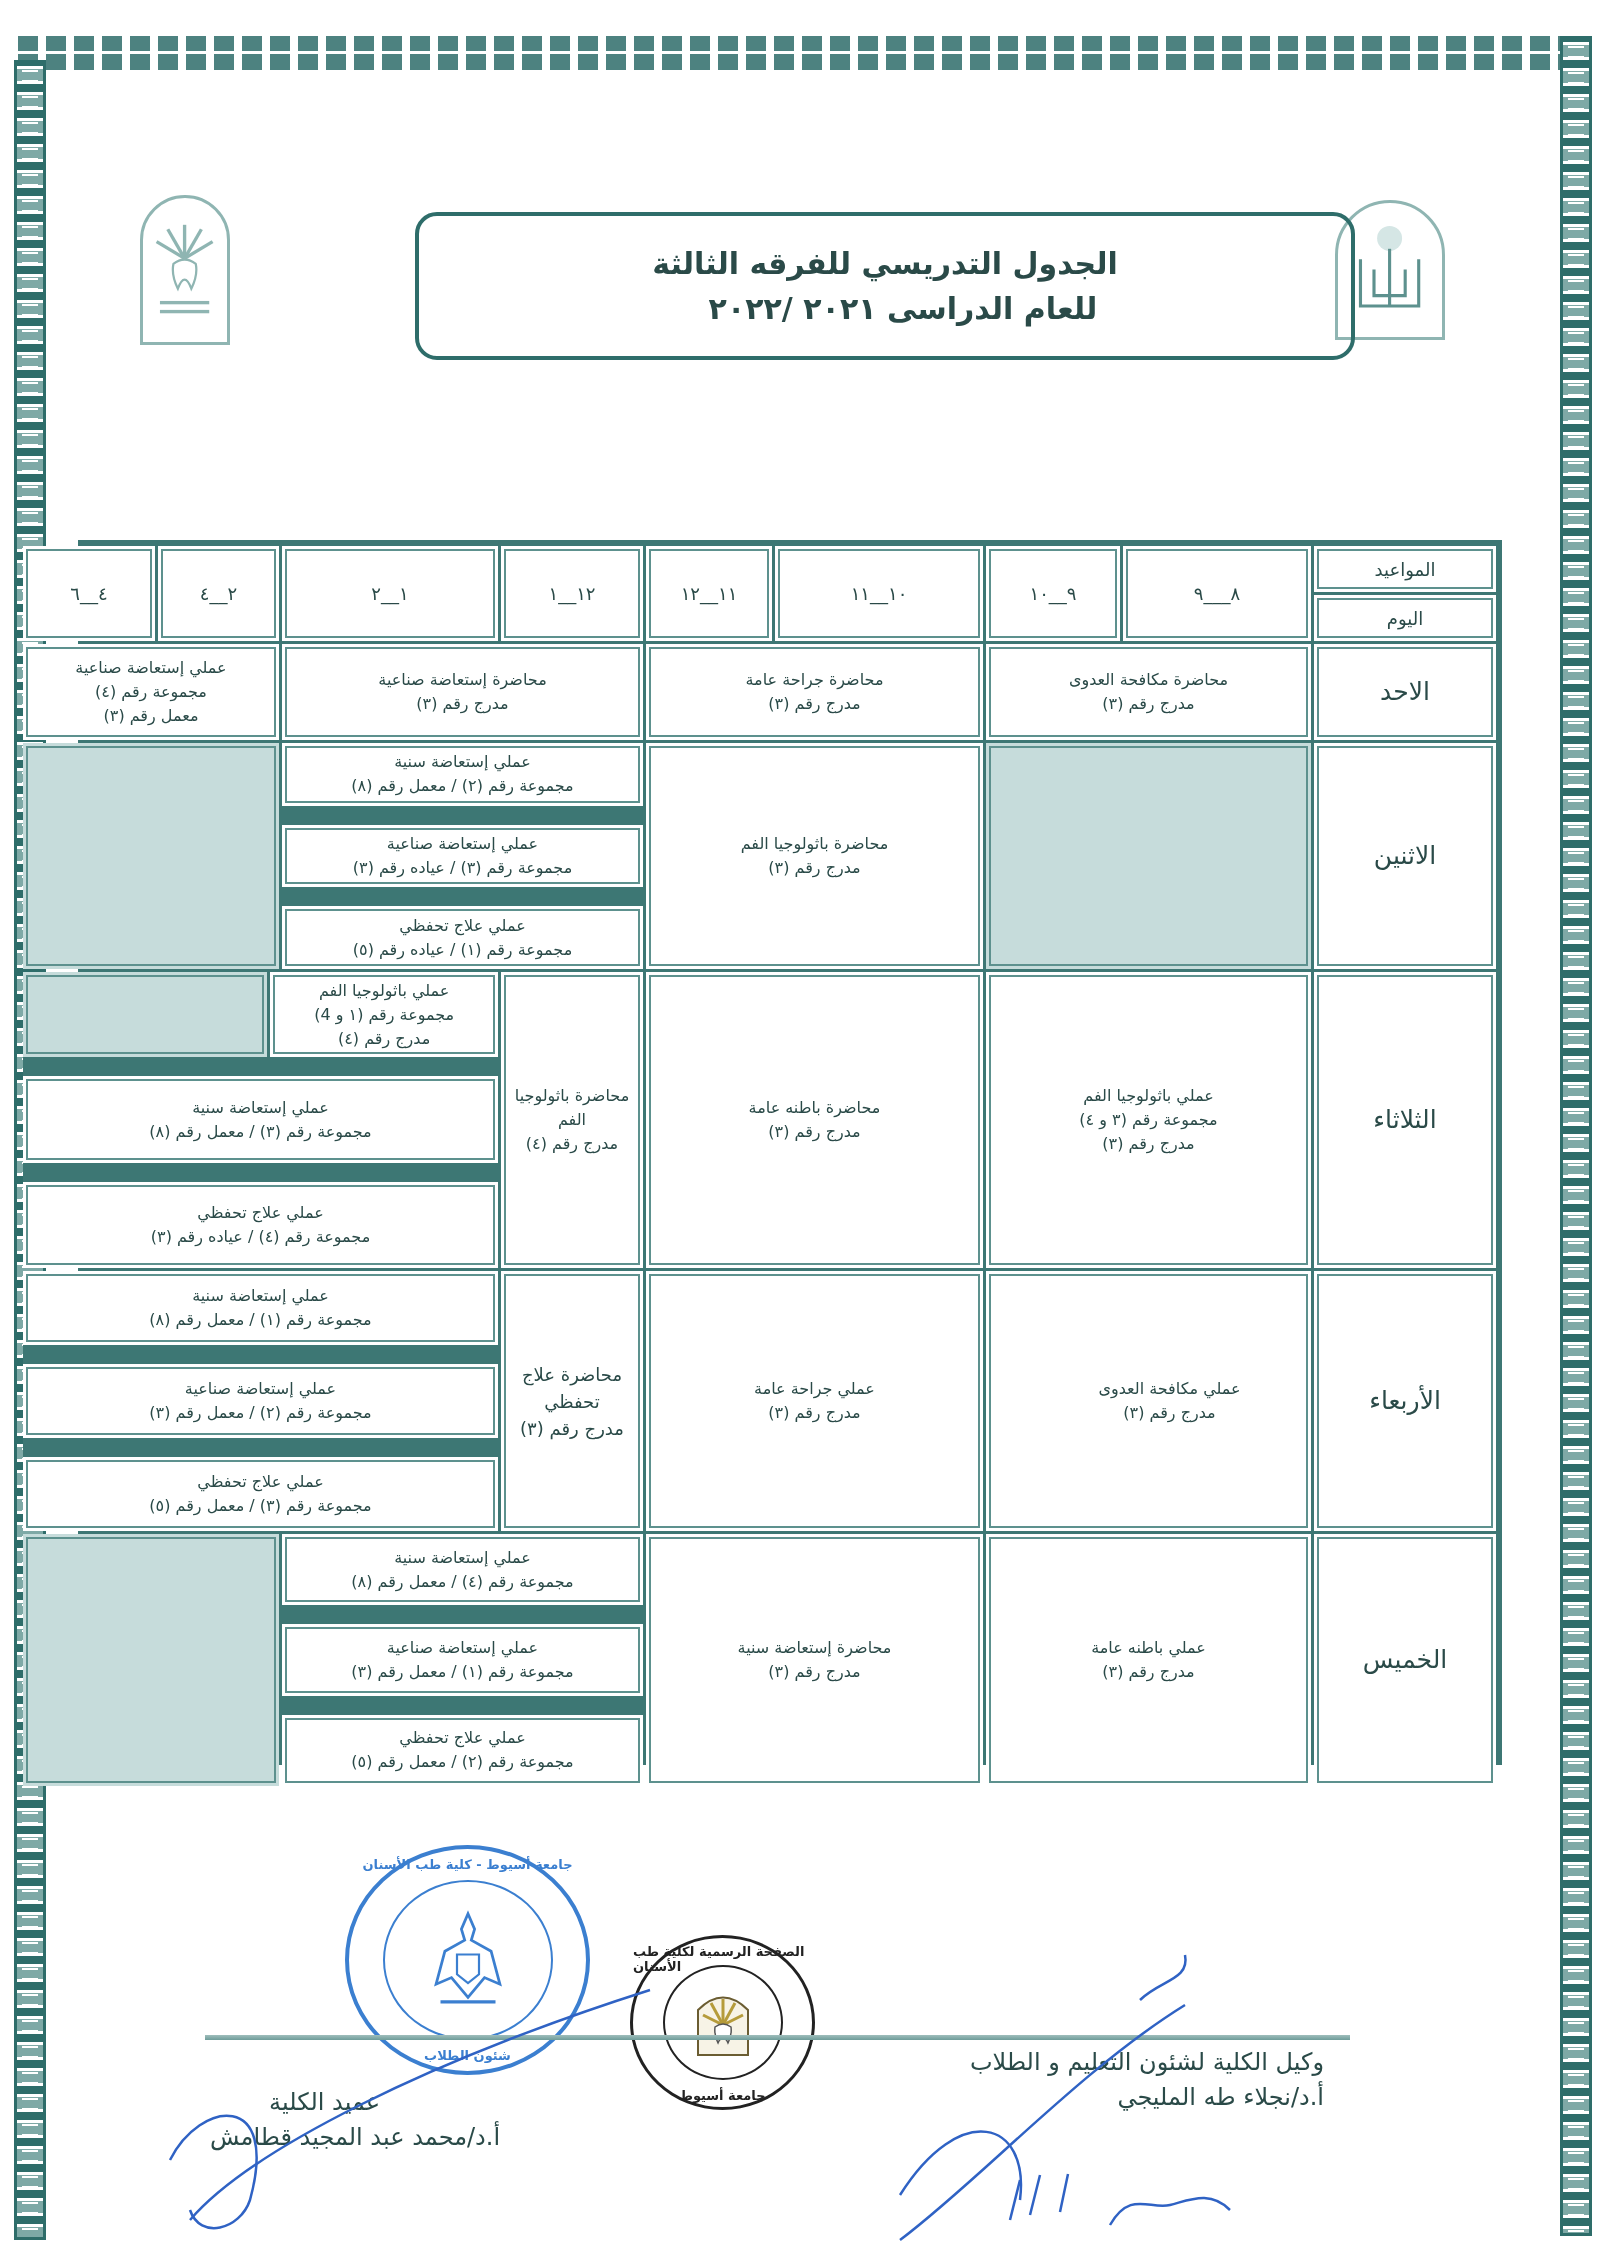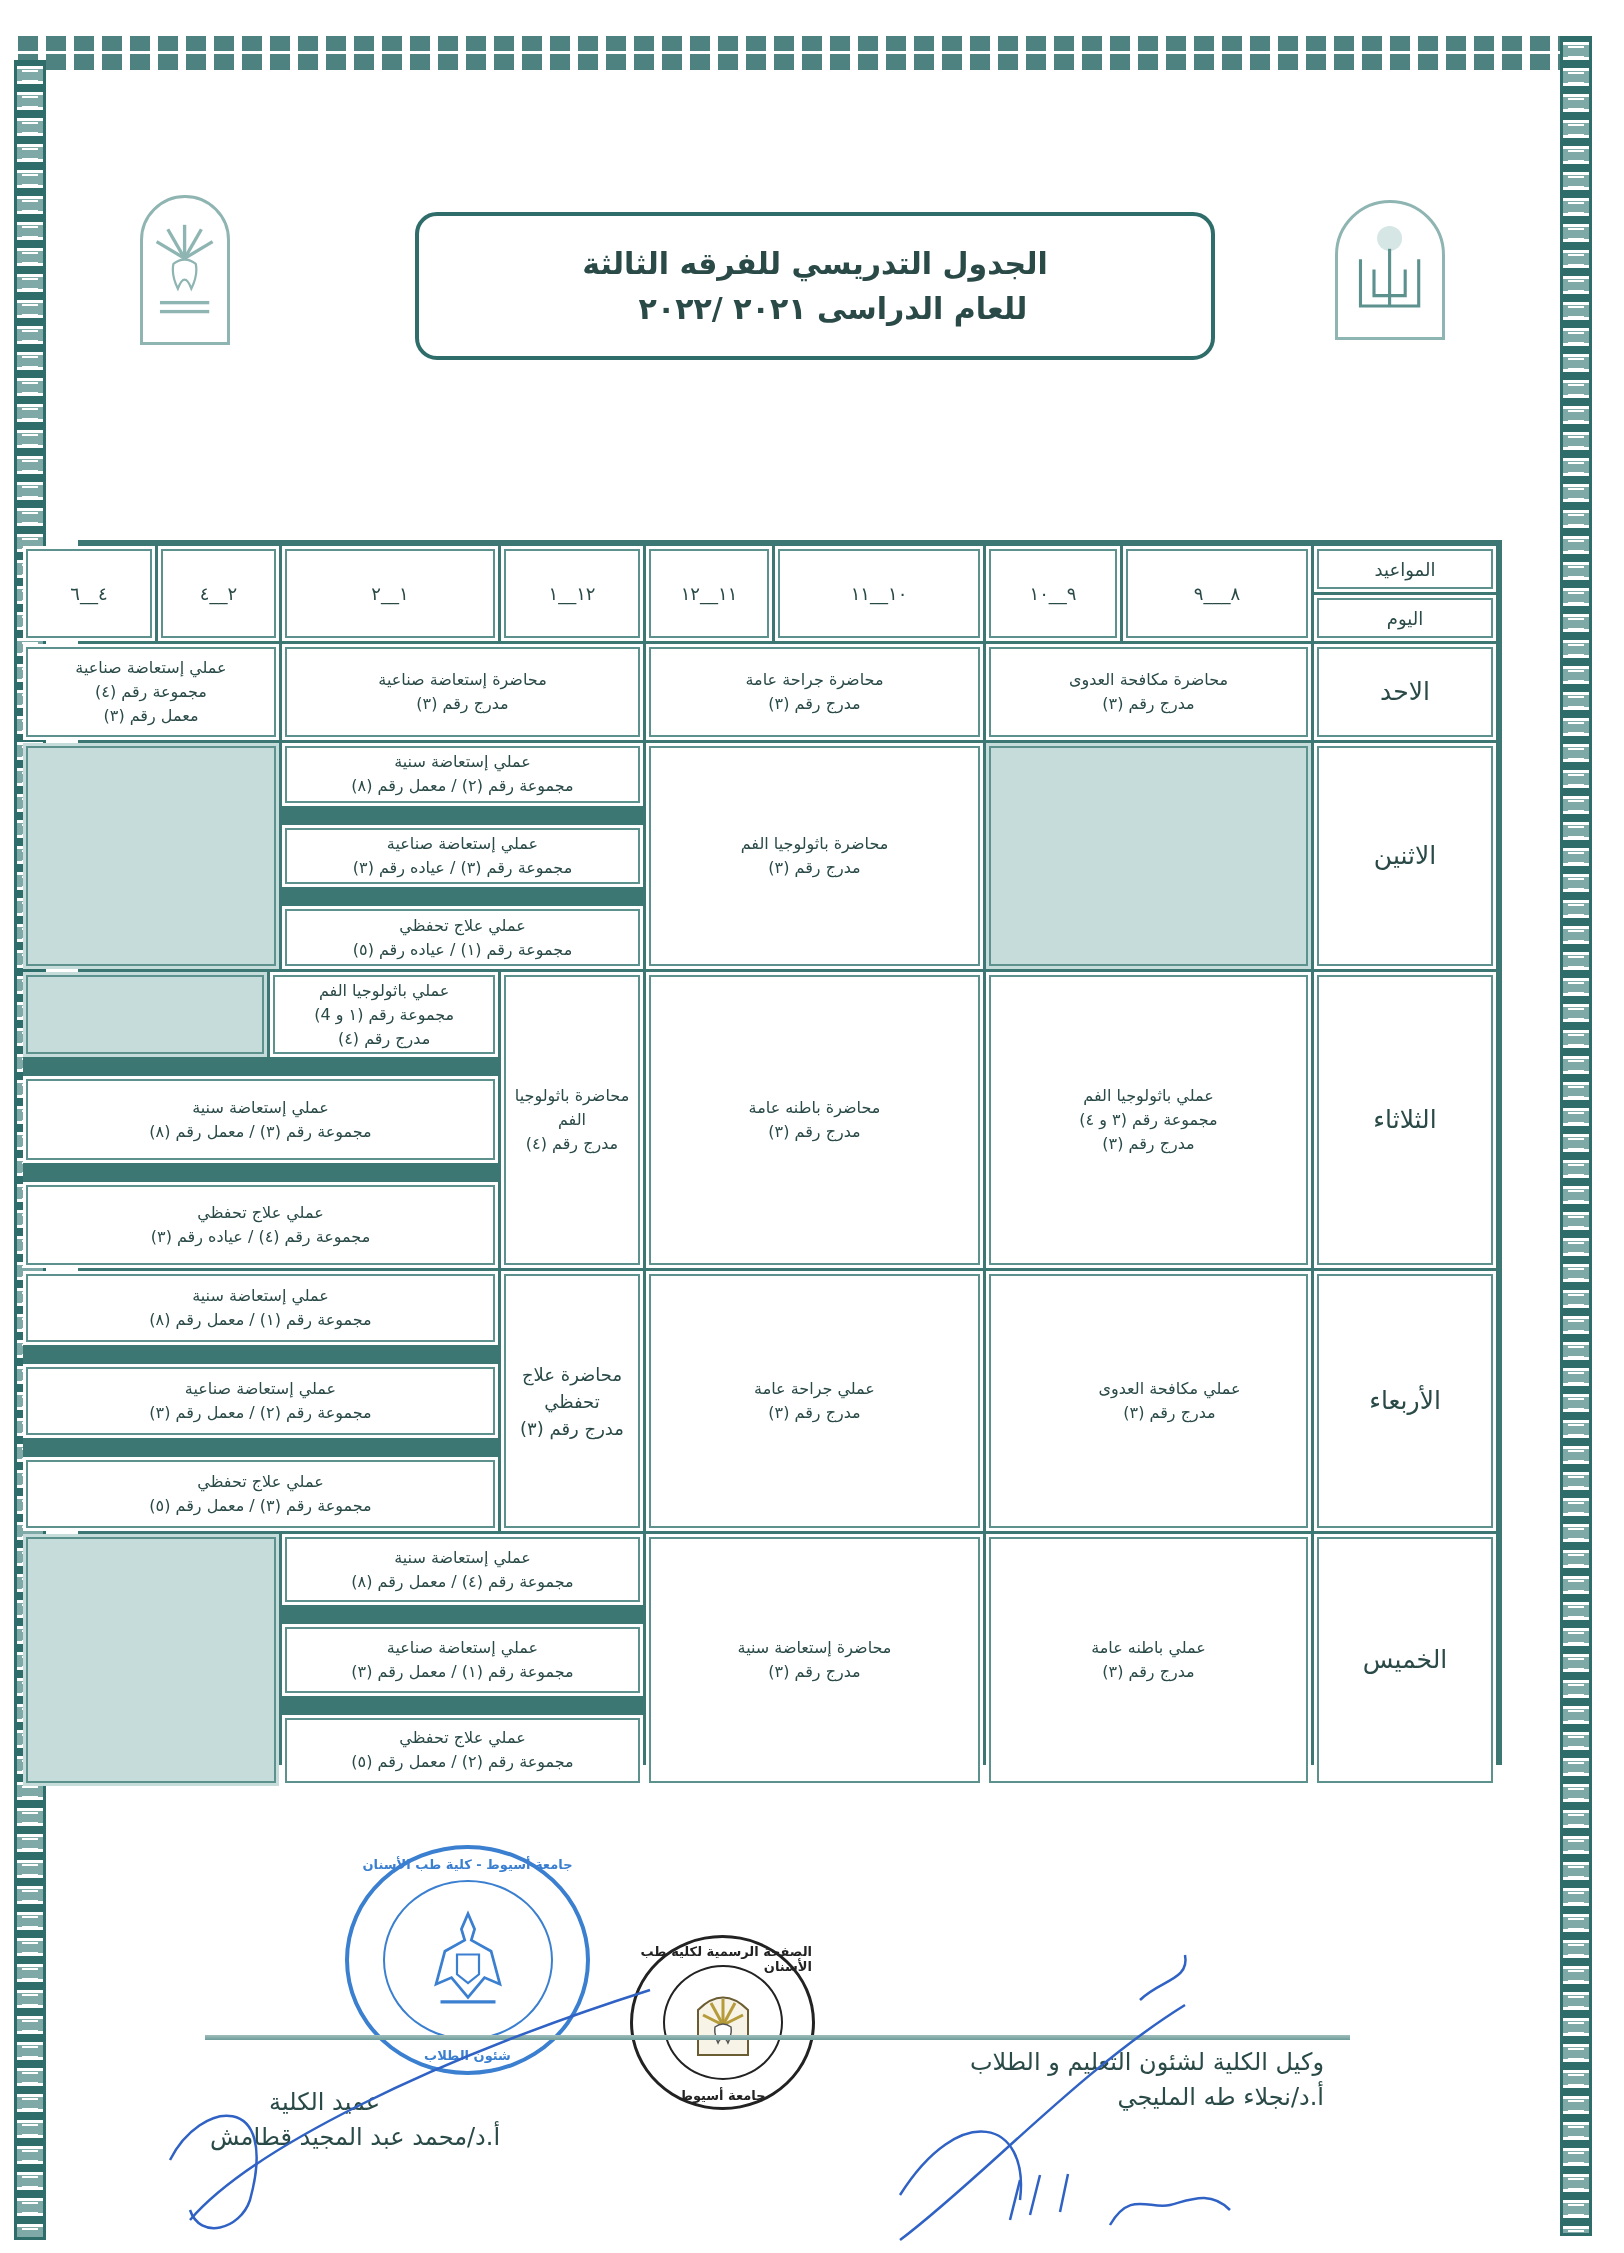--- a/index.html
+++ b/index.html
@@ -34,21 +34,21 @@
 
     
     .logo { position: absolute; border: 3px solid #8fb5b2; border-radius: 60px 60px 0 0;
       display: flex; align-items: center; justify-content: center; color: #7ea9a6; }
     .logo-left { left: 140px; top: 195px; width: 90px; height: 150px; }
     .logo-right { left: 1335px; top: 200px; width: 110px; height: 140px; }
     .logo svg { width: 80%; height: 80%; }
 
     
     .title-box {
-      position: absolute; left: 415px; top: 212px; width: 800px; height: 148px;
+      position: absolute; left: 415px; top: 212px; width: 940px; height: 148px;
       border: 4px solid #2e6d6a; border-radius: 22px;
       display: flex; flex-direction: column; align-items: center; justify-content: center; gap: 10px;
       direction: rtl;
     }
     .title-line1 { font-size: 30px; font-weight: bold; color: #2a4a48; }
     .title-line2 { font-size: 30px; font-weight: bold; color: #2a4a48; margin-left: 36px; }
 
     
     .schedule {
       position: absolute; left: 78px; top: 540px; width: 1424px; height: 1225px;
@@ -80,21 +80,21 @@
     .stamp { position: absolute; border-radius: 50%; display:flex; align-items:center; justify-content:center; }
     .stamp-blue { left: 345px; top: 1845px; width: 245px; height: 230px; border: 4px solid #3b7fd0; }
     .stamp-blue .inner { width: 170px; height: 160px; border: 2px solid #3b7fd0; border-radius: 50%;
       display:flex; align-items:center; justify-content:center; }
     .stamp-black { left: 630px; top: 1935px; width: 185px; height: 175px; border: 3px solid #222; }
     .stamp-black .inner { width: 120px; height: 115px; border: 2px solid #222; border-radius: 50%;
       display:flex; align-items:center; justify-content:center; }
     .stamp-text { position: absolute; font-size: 13px; font-weight: bold; }
     .stamp-blue .stamp-text { color: #3b7fd0; top: 8px; left: 0; right: 0; text-align:center; direction: rtl; }
     .stamp-black .stamp-text { color: #222; direction: rtl; }
-    .stamp-black .t-top { top: 6px; left: 0; right: 0; text-align: right; }
+    .stamp-black .t-top { top: 6px; left: 0; right: 0; text-align: left; }
     .stamp-black .t-bot { bottom: 4px; left: 0; right: 0; text-align: center; }
     .stamp-blue .t-bot { top: auto; bottom: 8px; }
 
     .scribble { position: absolute; pointer-events: none; }
   </style>
 </head>
 <body>
 
 <div class="border-strip border-top"></div>
 <div class="border-strip border-left"></div>

